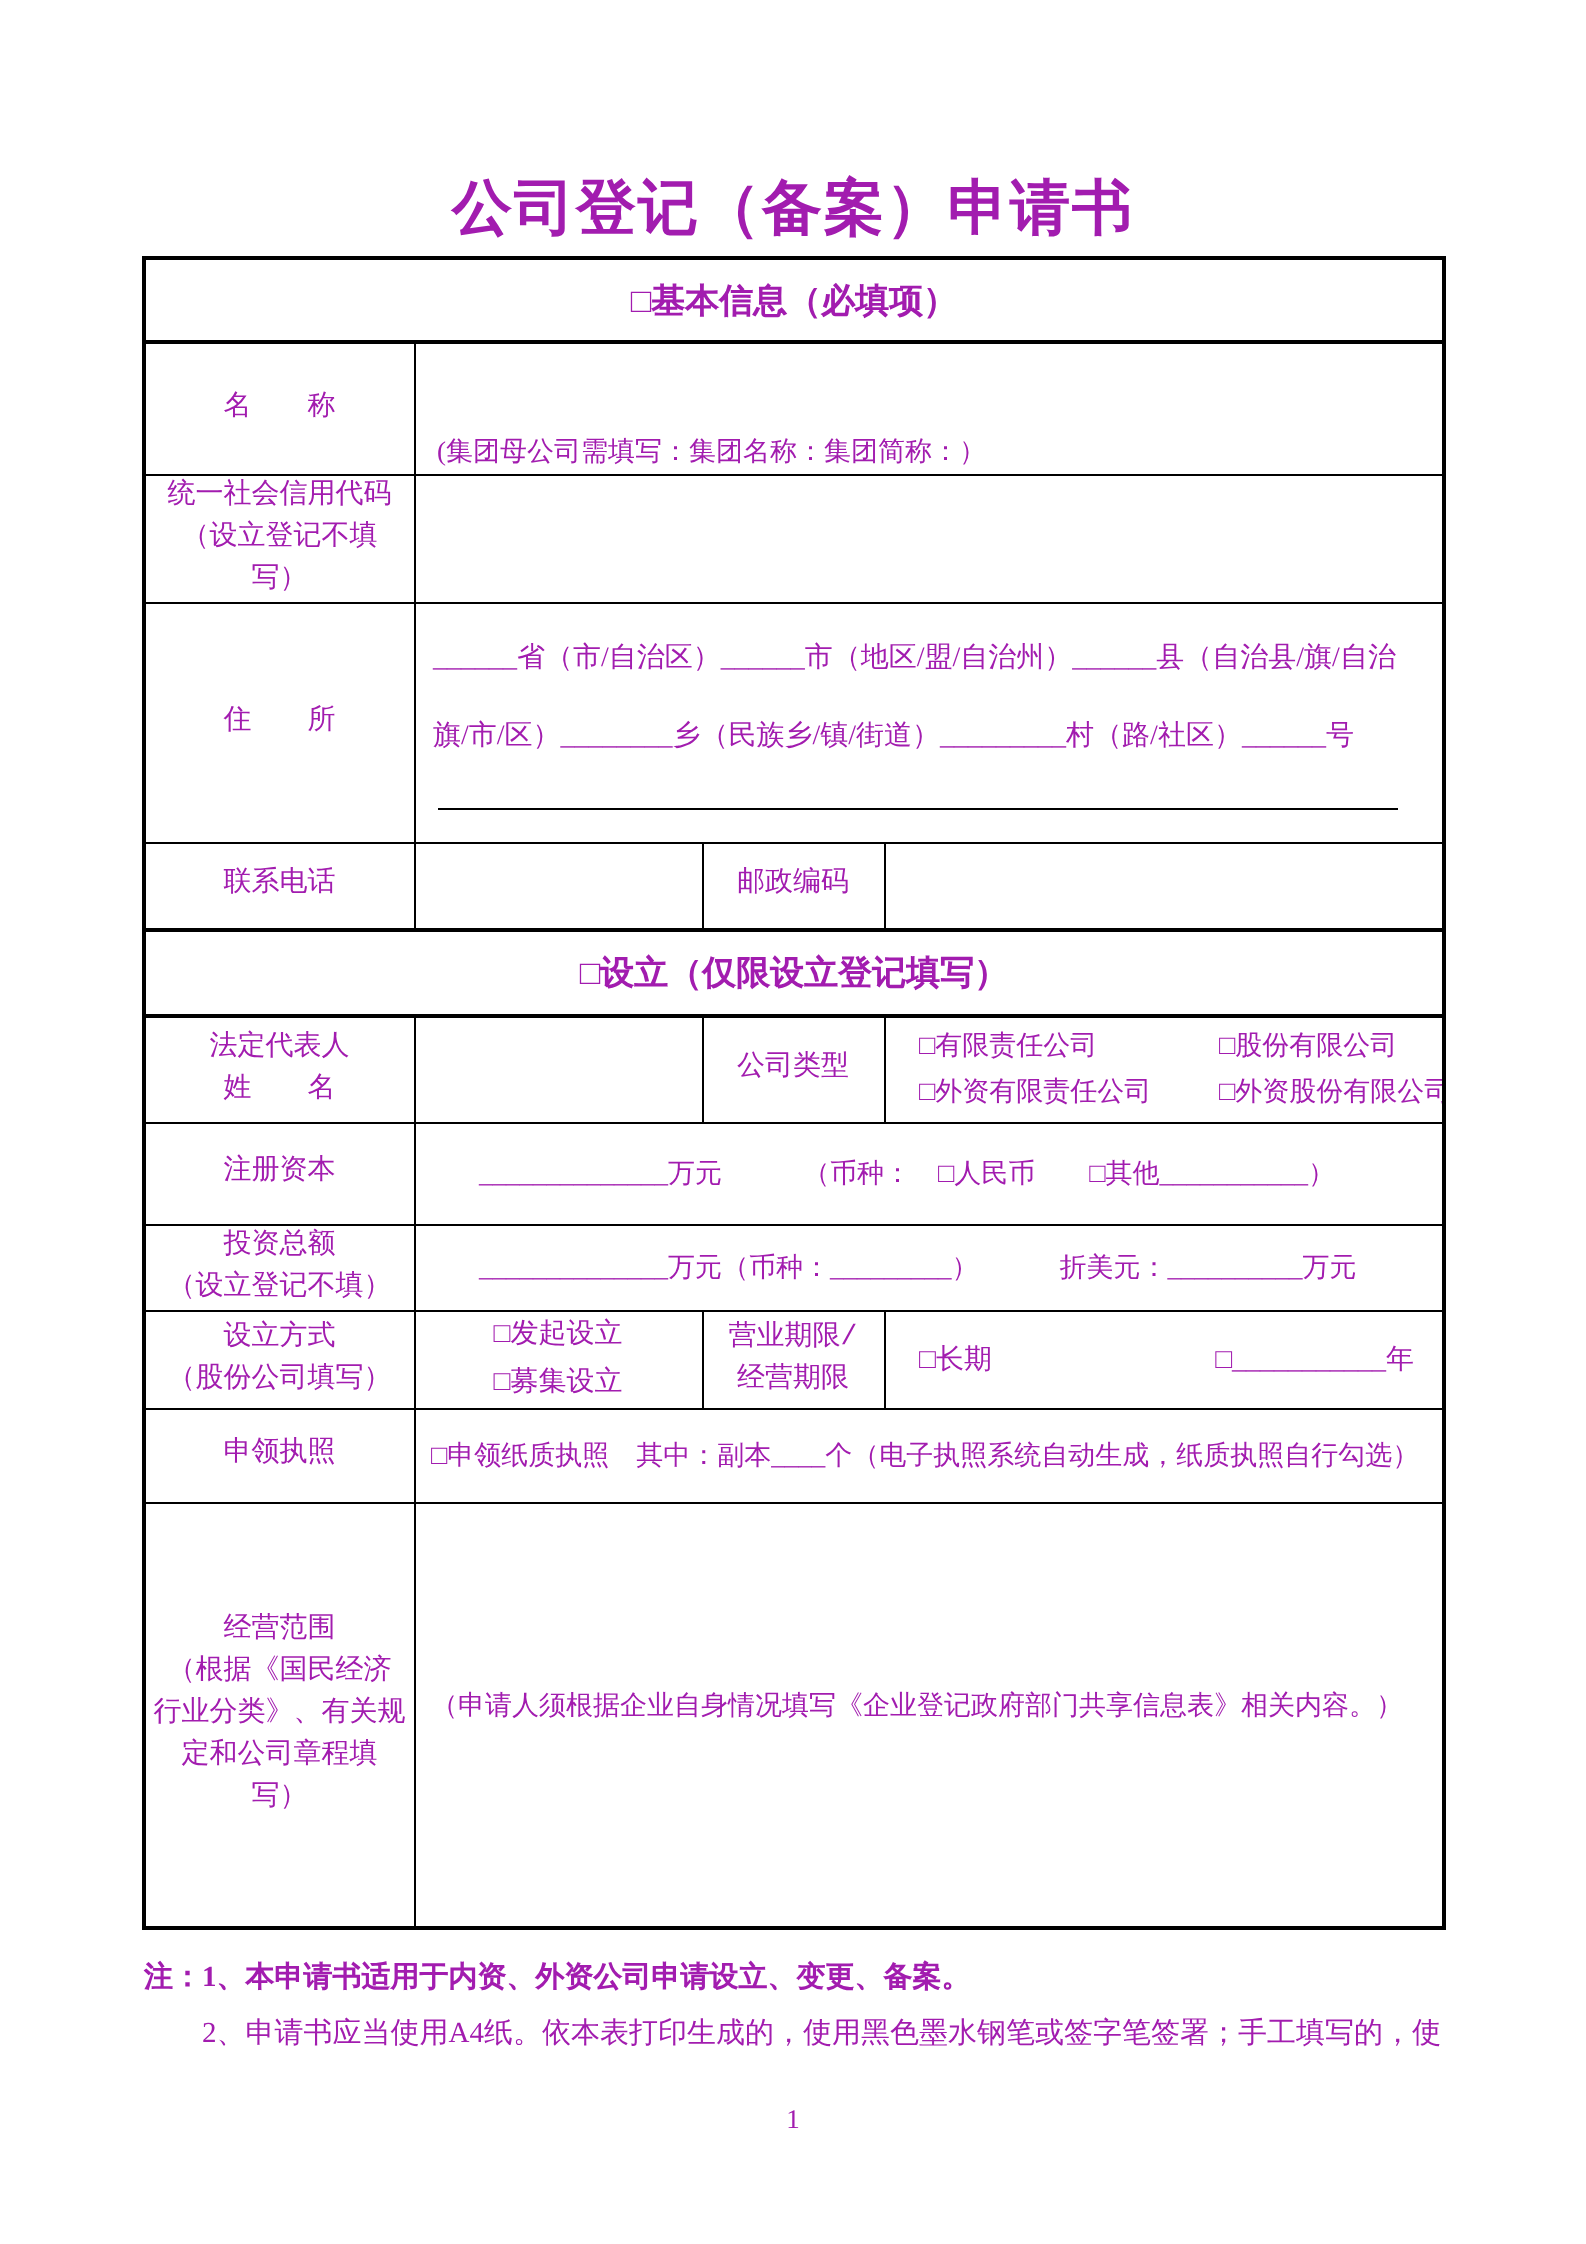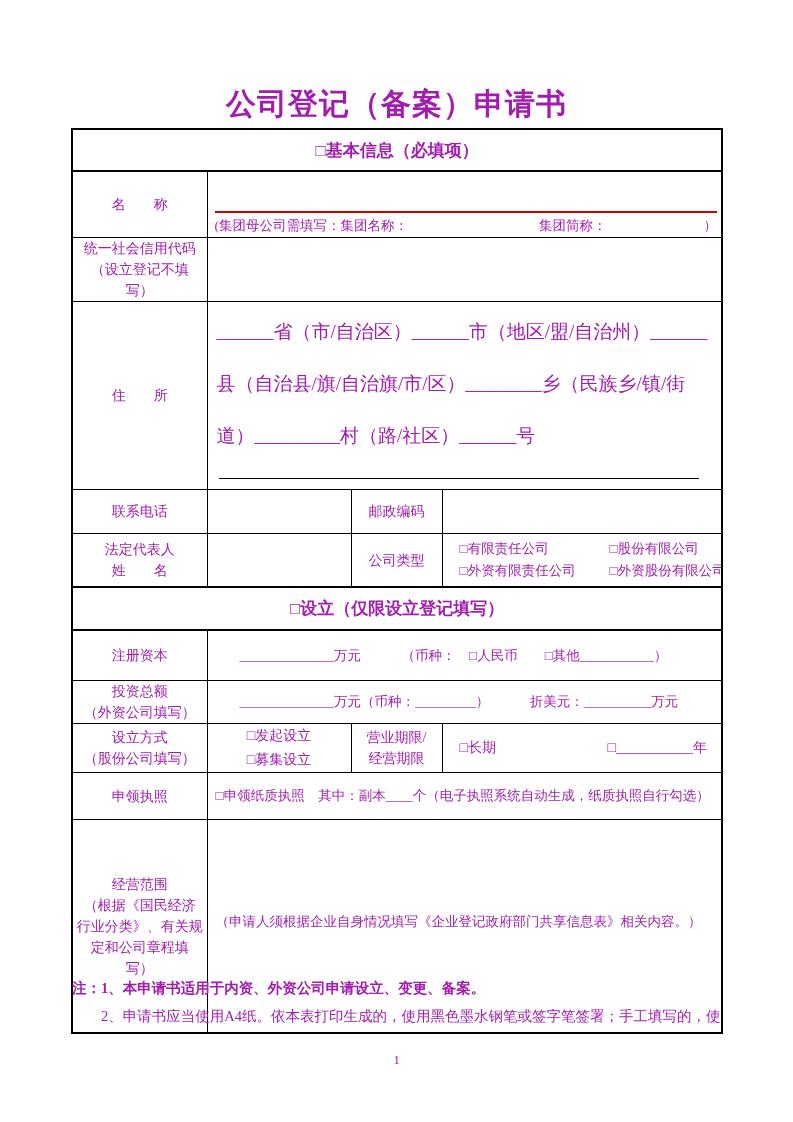--- a/index.html
+++ b/index.html
@@ -22,30 +22,30 @@
   table.form td {
     border:1px solid #000; padding:0; vertical-align:middle;
     overflow:hidden;
   }
   table.form { border:2px solid #000; }
   td.section-header {
     border-top:2px solid #000 !important; border-bottom:2px solid #000 !important;
     text-align:center; font-weight:bold; font-size:17px;
     font-family:"Liberation Sans","DejaVu Sans",sans-serif;
   }
-  td.lbl { text-align:center; line-height:1.5; font-size:14px; }
+  td.lbl { text-align:center; line-height:1.5; font-size:14px;font-family:Liberation Mono, monospace; }
   td.lbl .lbl-line { display:block; }
   
-  .name-wrap { display:flex; flex-direction:column; justify-content:flex-end; height:62px; padding:0 2px 1px 5px; }
+  .name-wrap { display:flex; flex-direction:row; height:62px; padding:0 20px 1px 5px; }
   .red-line { height:0; border-bottom:2px solid #cc0000; margin:0 2px 4px 2px; }
   .group-line { display:flex; align-items:flex-end; font-size:13.5px; padding:0 2px; white-space:nowrap; }
   .sp13 { flex:1.35; } .sp10 { flex:1; }
   
   .addr-wrap { padding:4px 8px 8px 9px; }
-  .addr-text { line-height:2.75; font-size:19px; }
+  .addr-text { line-height:2.75; font-size:14px; }
   .addr-underline { height:0; border-bottom:1px solid #000; margin:16px 14px 2px 2px; }
   
   .cb-grid { display:grid; grid-template-columns:150px auto; padding-left:17px; line-height:1.65; font-size:13.5px; white-space:nowrap; }
   
   .tpl { white-space:nowrap; font-size:13.5px; }
   .pad-cap { padding-left:32px; }
   .pad-lic { padding-left:8px; }
   .opt-stack { text-align:center; line-height:1.7; font-size:14px; }
   .opt-stack span { display:block; }
   .term-line { display:flex; padding:0 14px 0 17px; font-size:14px; white-space:nowrap; }
@@ -114,52 +114,52 @@
       </td>
     </tr>
 
     <tr style="height:44px">
       <td class="lbl">联系电话</td>
       <td></td>
       <td class="lbl">邮政编码</td>
       <td></td>
     </tr>
 
+    <tr style="height:43px">
+      <td colspan="4" class="section-header">□设立（仅限设立登记填写）</td>
+    </tr>
+
     <tr style="height:53px">
       <td class="lbl">
         <span class="lbl-line">法定代表人</span>
         <span class="lbl-line">姓　　名</span>
       </td>
       <td></td>
       <td class="lbl">公司类型</td>
       <td>
         <div class="cb-grid">
           <span>□有限责任公司</span>
           <span>□股份有限公司</span>
           <span>□外资有限责任公司</span>
           <span>□外资股份有限公司</span>
         </div>
       </td>
     </tr>
 
-    <tr style="height:43px">
-      <td colspan="4" class="section-header">□设立（仅限设立登记填写）</td>
-    </tr>
-
     <tr style="height:51px">
       <td class="lbl">注册资本</td>
       <td colspan="3">
         <div class="tpl pad-cap">______________万元　　　（币种：　□人民币　　□其他___________）</div>
       </td>
     </tr>
 
     <tr style="height:40px">
       <td class="lbl">
         <span class="lbl-line">投资总额</span>
-        <span class="lbl-line">（外资公司填写）</span>
+        <span class="lbl-line">（设立登记不填）</span>
       </td>
       <td colspan="3">
         <div class="tpl pad-cap">______________万元（币种：_________）　　　折美元：__________万元</div>
       </td>
     </tr>
 
     <tr style="height:49px">
       <td class="lbl">
         <span class="lbl-line">设立方式</span>
         <span class="lbl-line">（股份公司填写）</span>

